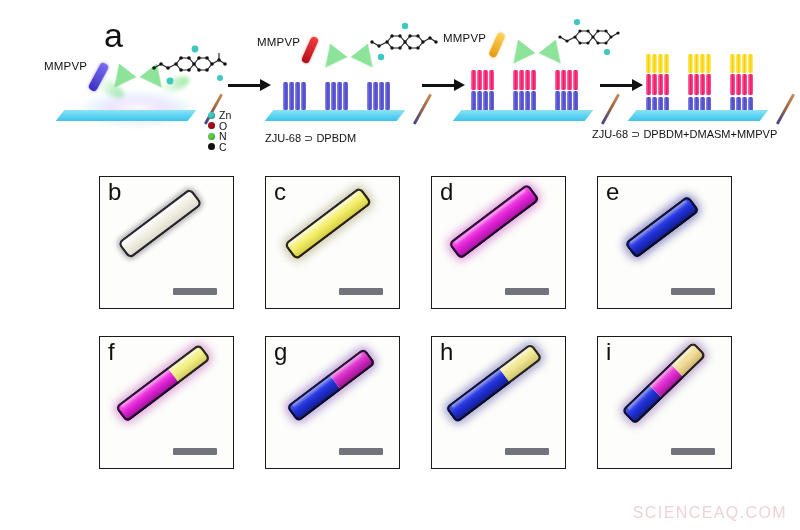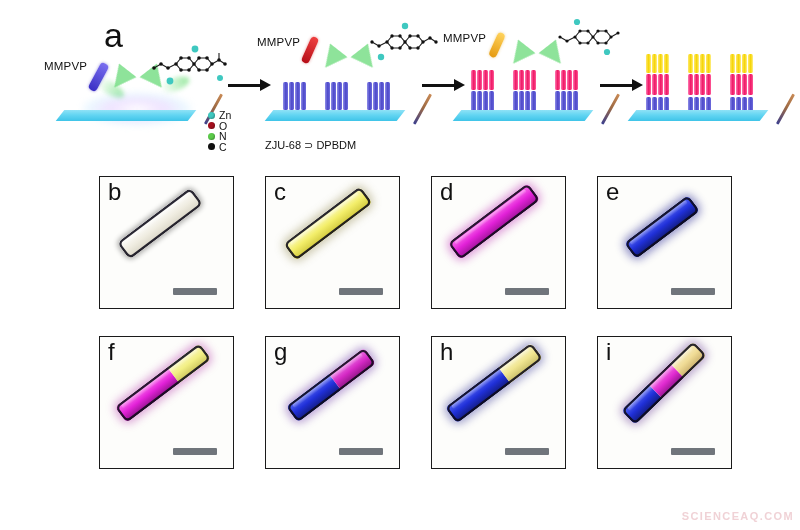--- a/index.html
+++ b/index.html
@@ -100,22 +100,22 @@
              border-radius:5px;overflow:hidden;display:flex;}
   .rod .core > div{height:100%;}
   .rod .rim{position:absolute;left:0;top:0;width:100%;height:100%;
             border-radius:6px;
             box-shadow:inset 0 0 0 2.4px rgba(12,10,24,.88);}
   .rod .gloss{position:absolute;left:6%;top:12%;width:88%;height:22%;
               border-radius:4px;
               background:linear-gradient(180deg,rgba(255,255,255,.45),rgba(255,255,255,0));}
 
   
-  #watermark{right:6px;bottom:8px;font-size:11px;letter-spacing:1.4px;
-             color:#f0d2d6;font-family:"Liberation Sans",sans-serif;font-weight:bold;}
+  #watermark{right:13px;bottom:8px;font-size:16px;letter-spacing:1.4px;
+             color:#f0d2d6;font-family:"Liberation Sans",sans-serif;}
 </style>
 </head>
 <body>
 
 <div class="abs" id="schematic">
 
   <div class="abs panel-letter" id="letter-a">a</div>
 
   <div class="stage" style="left:20px;">
 
@@ -260,21 +260,21 @@
       <div class="col">
           <div class="seg blue" style="height:28px;"></div>
         </div>
     </div>
 
     <div class="abs substrate" style="left:16px;top:110px;">
       <div class="top"></div>
         <div class="edge"></div>
     </div>
 
-    <div class="abs stage-caption" style="left:12px;top:139px;">ZJU-68 ⊃ DPBDM</div>
+    <div class="abs stage-caption" style="left:12px;top:132px;">ZJU-68 ⊃ DPBDM</div>
   </div>
 
   <div class="abs proc-arrow" style="left:422px;top:84px;"></div>
 
   <div class="stage" style="left:443px;">
 
     <div class="abs reagent-label" style="left:0px;top:32px;">MMPVP</div>
 
     <div class="abs reagent-rod" style="left:50px;top:32px;width:8px;height:26px;
                 background:linear-gradient(180deg,#ffd35c,#e59a10);
@@ -444,20 +444,21 @@
           <div class="seg pink" style="height:21px;"></div>
           <div class="seg blue" style="height:21px;"></div>
         </div>
     </div>
 
     <div class="abs substrate" style="left:12px;top:110px;">
       <div class="top"></div>
         <div class="edge"></div>
     </div>
 
+    <div class="abs stage-caption" style="left:-28px;top:128px;">ZJU-68 ⊃ DPBDM+DMASM+MMPVP</div>
   </div>
 
   <div class="abs" id="atom-legend">
     <div class="legend-row">
       <span class="legend-dot" style="background:#3fc8c0;"></span>
       <span class="legend-txt">Zn</span>
     </div>
     <div class="legend-row">
       <span class="legend-dot" style="background:#a50f1e;"></span>
       <span class="legend-txt">O</span>

